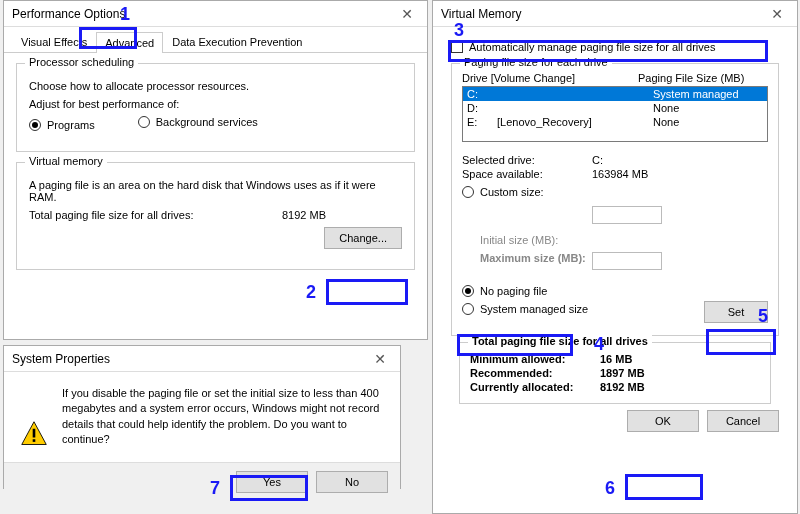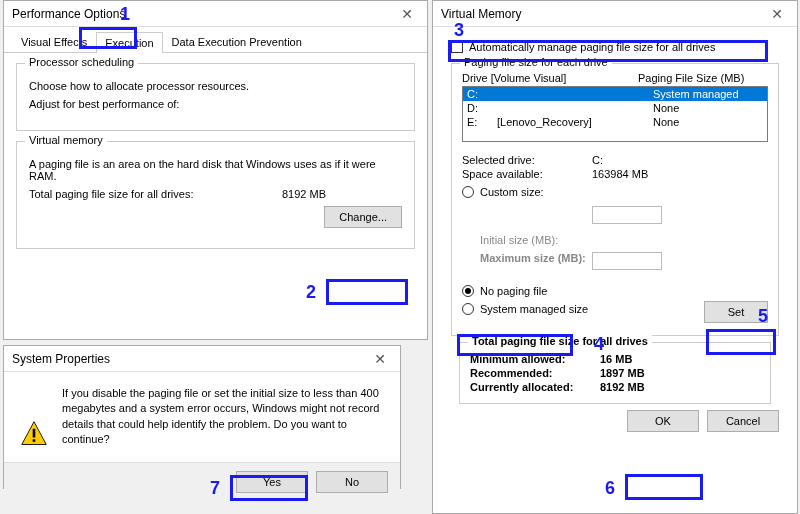--- a/index.html
+++ b/index.html
@@ -48,27 +48,37 @@
 </head>
 <body>
 
 <div id="perf" class="win">
   <div class="titlebar">
     <span>Performance Options</span>
     <span class="close">✕</span>
   </div>
   <div class="tabs">
     <div class="tab">Visual Effects</div>
-    <div class="tab active">Execution</div>
+    <div class="tab active">Advanced</div>
     <div class="tab">Data Execution Prevention</div>
   </div>
   <div class="group">
     <span class="legend">Processor scheduling</span>
     <div class="row">Choose how to allocate processor resources.</div>
     <div class="row">Adjust for best performance of:</div>
+    <div class="row">
+      <span class="radio">
+        <span class="radio-dot checked"></span>
+        <span>Programs</span>
+      </span>
+      <span class="radio">
+        <span class="radio-dot"></span>
+        <span>Background services</span>
+      </span>
+    </div>
   </div>
   <div class="group">
     <span class="legend">Virtual memory</span>
     <div class="row">A paging file is an area on the hard disk that Windows uses as if it were RAM.</div>
     <div class="row" style="display:flex;">
       <span style="flex:1">Total paging file size for all drives:</span>
       <span style="width:120px">8192 MB</span>
     </div>
     <div class="row" style="text-align:right;">
       <span class="btn">Change...</span>
@@ -104,21 +114,21 @@
     <div class="row">
       <span class="chk">
         <span class="chkbox"></span>
         <span>Automatically manage paging file size for all drives</span>
       </span>
     </div>
 
     <div class="group" style="margin:8px 0 6px 0; padding:8px 10px 12px 10px;">
       <span class="legend">Paging file size for each drive</span>
       <div style="display:flex; font-size:11px;">
-        <span style="flex:1">Drive  [Volume Visual]</span>
+        <span style="flex:1">Drive  [Volume Change]</span>
         <span style="width:130px">Paging File Size (MB)</span>
       </div>
       <div class="drive-list">
         <div class="drive-row sel">
           <span class="dc1">C:</span>
           <span class="dc2"></span>
           <span class="dc3">System managed</span>
         </div>
         <div class="drive-row">
           <span class="dc1">D:</span>

